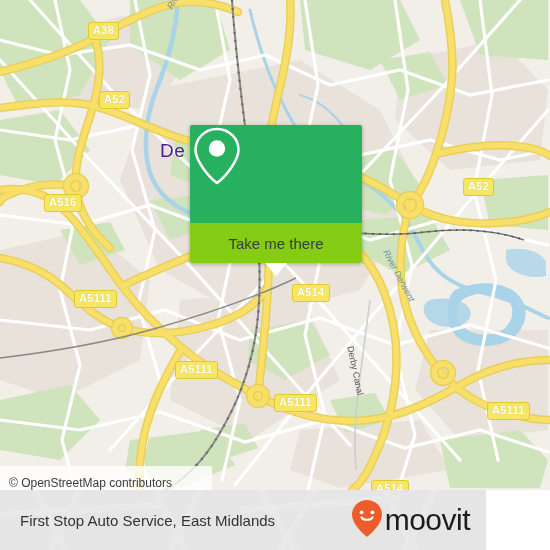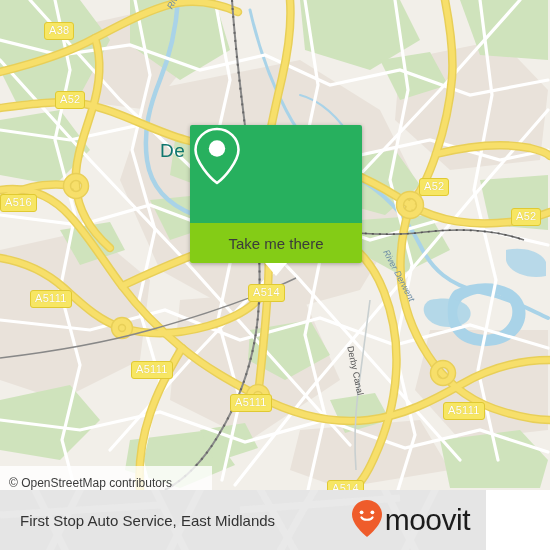--- a/index.html
+++ b/index.html
@@ -14,38 +14,39 @@
   #map{position:absolute;left:0;top:0;width:550px;height:490px;overflow:hidden;background:#f2efe9;}
   #map svg{position:absolute;left:0;top:0;display:block;}
 
   
   .shield{
     position:absolute;
     background:#f7e663;
     border:1.6px solid #e0c932;
     border-radius:3px;
     color:#ffffff;
-    font-weight:normal;
+    font-weight:bold;
     font-size:11px;
     line-height:13px;
     padding:1px 4px 2px 4px;
     letter-spacing:.3px;
     font-family:"Liberation Sans",sans-serif;
     text-shadow:0 0 1px rgba(120,100,0,.35);
     white-space:nowrap;
+    margin-left:44px;
   }
 
   
   .maplabel{
     position:absolute;
     color:#4a4a4a;
     font-family:"Liberation Sans",sans-serif;
     white-space:nowrap;
   }
-  .city{font-size:19px;color:#0f766e;letter-spacing:.5px;}
+  .city{font-size:19px;color:#4c1d95;letter-spacing:.5px;}
   .water-label{color:#6b8ba4;font-size:9px;font-style:italic;}
   .canal-label{color:#5a5a5a;font-size:9px;}
 
   
   #popup{
     position:absolute;left:190px;top:125px;width:172px;
     box-shadow:0 1px 4px rgba(0,0,0,.3);
     border-radius:2px;
     z-index:40;
   }

